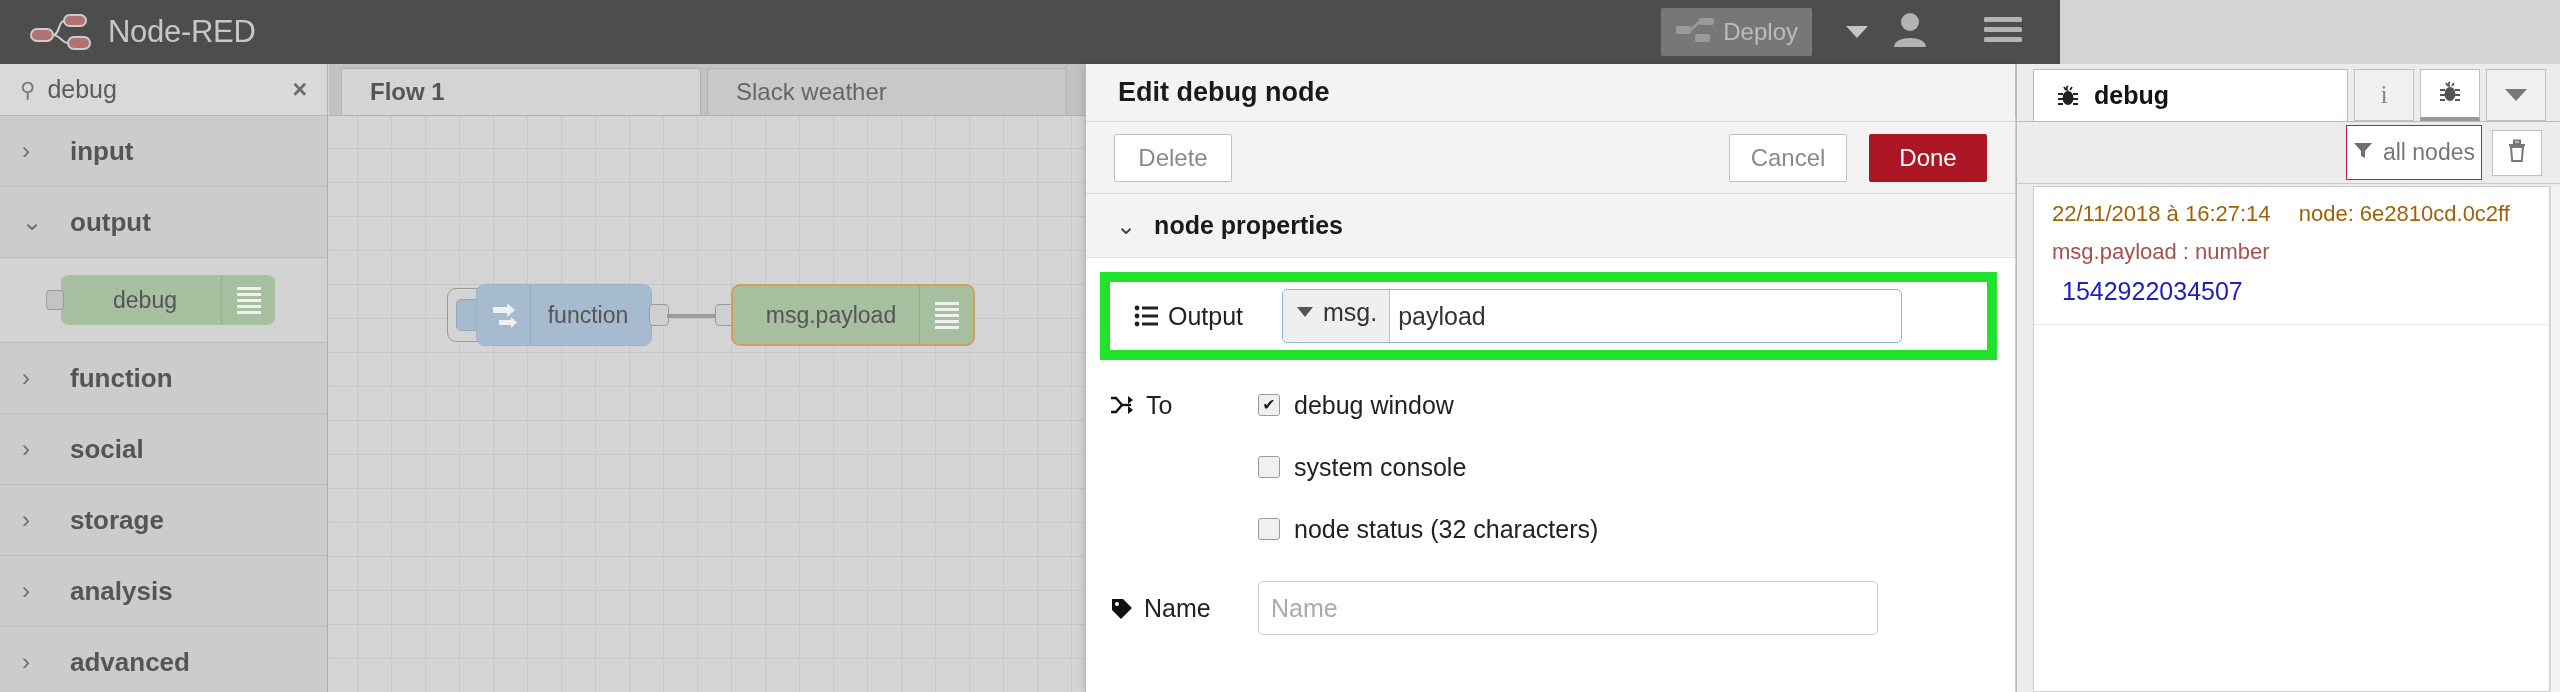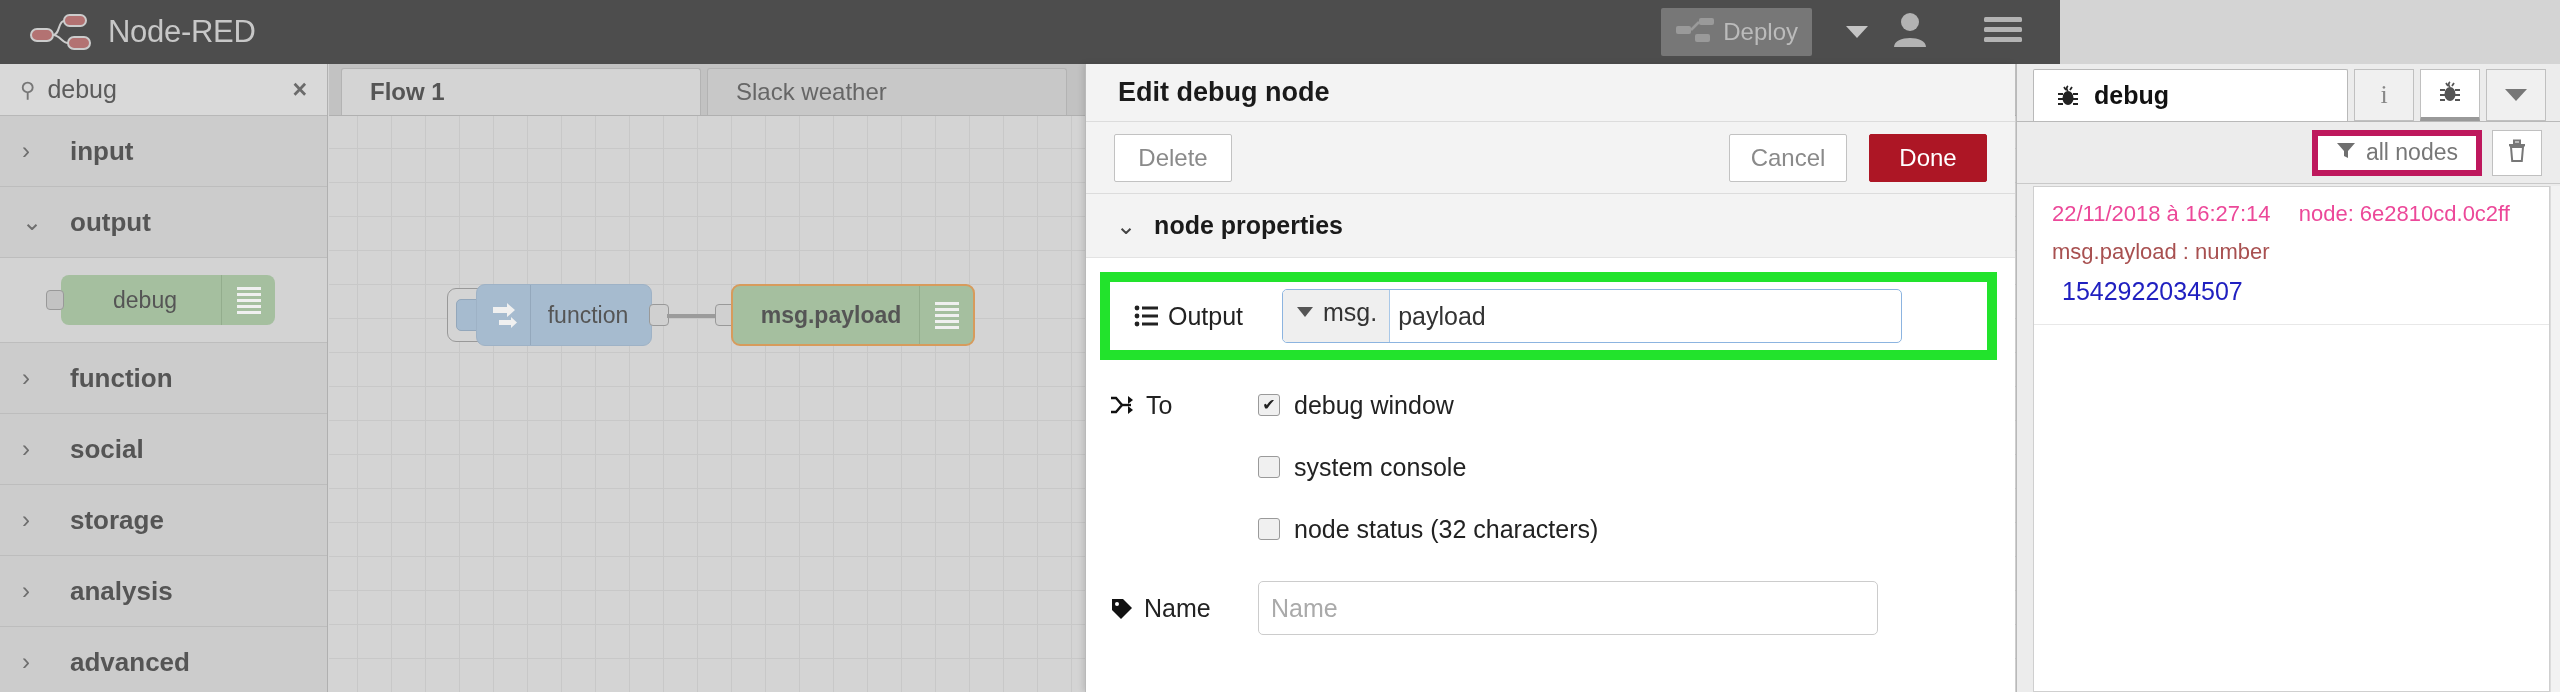--- a/index.html
+++ b/index.html
@@ -145,21 +145,21 @@
     border: 1px solid #999; border-radius: 4px; top: 188px;
   }
   .port.out { left: 320px; }
   .port.in  { left: 386px; }
   .wire {
     position: absolute; left: 338px; top: 198px; width: 50px; height: 4px;
     background: #9b9b9b;
   }
   .node-debug {
     left: 402px; top: 168px; width: 244px;
-    background: #a5bf9f; border: 2px solid #d79b5c; font-weight: bold;
+    background: #a5bf9f; border: 2px solid #d79b5c;
   }
   .node-debug .nd-label {
     flex: 1; text-align: center; font-size: 23px; color: #555; padding-left: 10px;
   }
   .node-debug .nd-icon {
     width: 54px; height: 100%; border-left: 1px solid #93ad8d;
     display: flex; align-items: center; justify-content: center;
   }
 
   
@@ -266,34 +266,34 @@
     width: 60px; height: 52px; border: 1px solid #c0c0c0; background: #f0f0f0;
     display: flex; align-items: center; justify-content: center;
     margin-left: 6px; cursor: pointer;
   }
   .rs-btn.sel { background: #ffffff; border-bottom: 4px solid #999; }
   .rs-toolbar {
     height: 62px; display: flex; align-items: center; justify-content: flex-end;
     padding-right: 18px; gap: 10px; border-bottom: 1px solid #c9c9c9;
   }
   .rs-filter {
-    height: 46px; padding: 0 18px; background: #ffffff; border: 6px solid #be185d;
+    height: 55px; padding: 0 6px; background: #ffffff; border: 1px solid #be185d;
     display: flex; align-items: center; gap: 10px; font-size: 23px; color: #777;
     cursor: pointer;
   }
   .rs-trash {
     width: 50px; height: 46px; background: #ffffff; border: 1px solid #c0c0c0;
     display: flex; align-items: center; justify-content: center; cursor: pointer;
   }
   .rs-log {
     position: absolute; left: 16px; right: 10px; top: 122px; bottom: 0;
     background: #ffffff; border: 1px solid #cfcfcf; overflow: hidden;
   }
   .log-entry { padding: 14px 18px 18px 18px; border-bottom: 1px solid #e8e8e8; }
-  .log-meta { font-size: 22px; color: #ec4899; margin-bottom: 12px; }
+  .log-meta { font-size: 22px; color: #a16207; margin-bottom: 12px; }
   .log-meta .node-id { margin-left: 22px; }
   .log-topic { font-size: 22px; color: #a85050; margin-bottom: 12px; }
   .log-value { font-size: 25px; color: #2020c0; padding-left: 10px; }
   .rs-scroll {
     position: absolute; right: 0; top: 122px; width: 10px; bottom: 0;
     background: #f2f2f2; border-left: 1px solid #dcdcdc;
   }
 </style>
 </head>
 <body>

